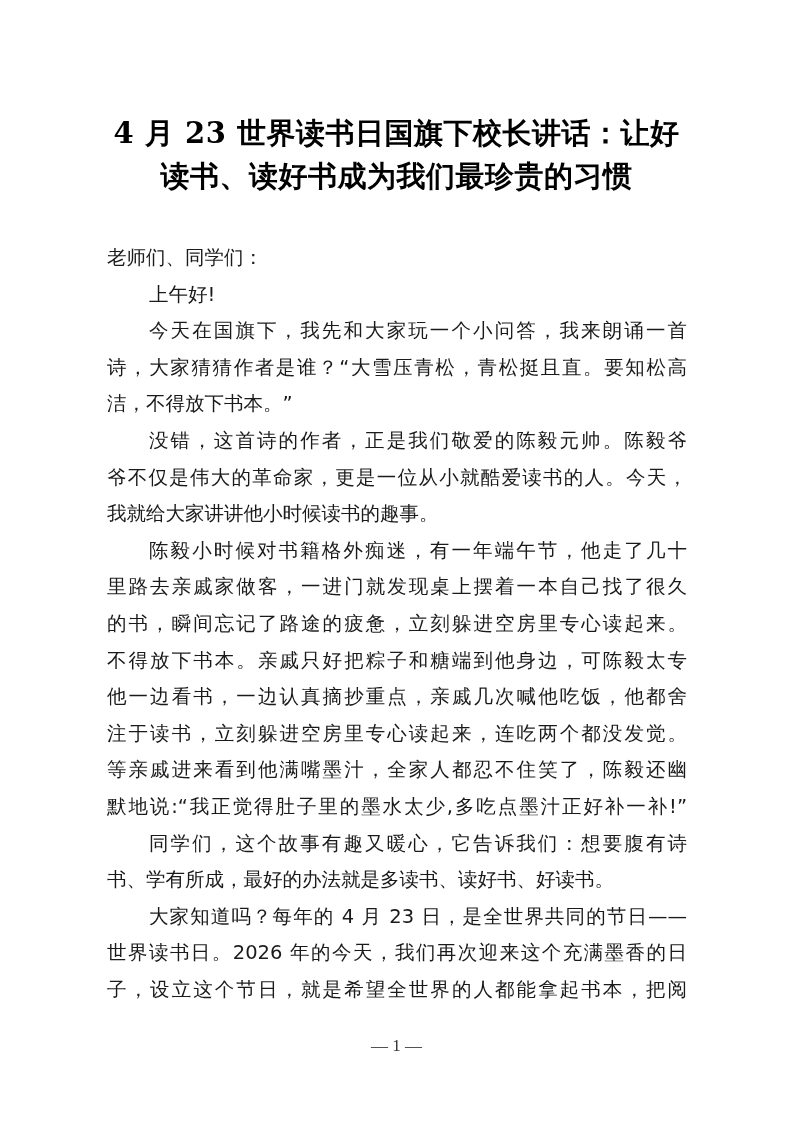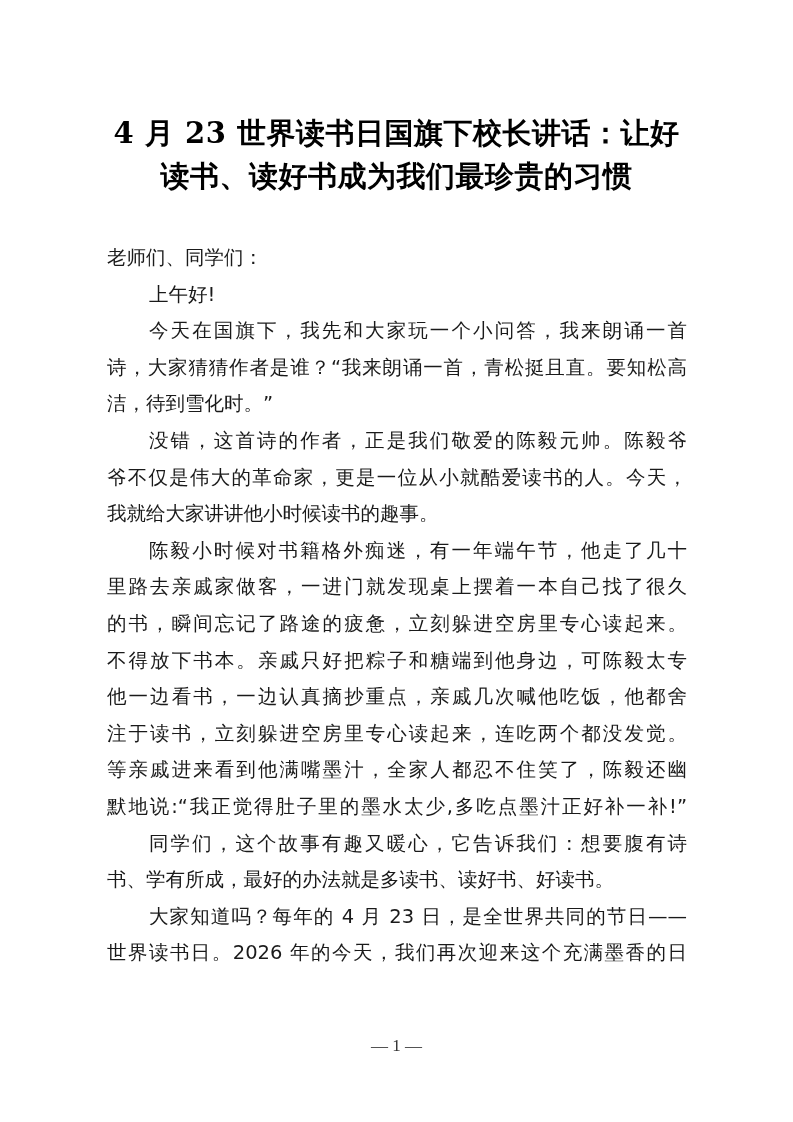--- a/index.html
+++ b/index.html
@@ -74,35 +74,36 @@
   <h1 class="title">
     <span class="line">4 月 23 世界读书日国旗下校长讲话：让好</span>
     <span class="line">读书、读好书成为我们最珍贵的习惯</span>
   </h1>
 
   <div class="body">
     <span class="line short">老师们、同学们：</span>
     <span class="line short indent">上午好!</span>
     <div id="body-lines">
         <span class="line indent">今天在国旗下，我先和大家玩一个小问答，我来朗诵一首</span>
-        <span class="line">诗，大家猜猜作者是谁？“我来朗诵一首，青松挺且直。要知松高</span>
-        <span class="line short">洁，待到雪化时。”</span>
+        <span class="line">诗，大家猜猜作者是谁？“大雪压青松，青松挺且直。要知松高</span>
+        <span class="line short">洁，不得放下书本。”</span>
         <span class="line indent">没错，这首诗的作者，正是我们敬爱的陈毅元帅。陈毅爷</span>
         <span class="line">爷不仅是伟大的革命家，更是一位从小就酷爱读书的人。今天，</span>
         <span class="line short">我就给大家讲讲他小时候读书的趣事。</span>
         <span class="line indent">陈毅小时候对书籍格外痴迷，有一年端午节，他走了几十</span>
         <span class="line">里路去亲戚家做客，一进门就发现桌上摆着一本自己找了很久</span>
         <span class="line">的书，瞬间忘记了路途的疲惫，立刻躲进空房里专心读起来。</span>
         <span class="line">不得放下书本。亲戚只好把粽子和糖端到他身边，可陈毅太专</span>
         <span class="line">他一边看书，一边认真摘抄重点，亲戚几次喊他吃饭，他都舍</span>
         <span class="line">注于读书，立刻躲进空房里专心读起来，连吃两个都没发觉。</span>
         <span class="line">等亲戚进来看到他满嘴墨汁，全家人都忍不住笑了，陈毅还幽</span>
         <span class="line">默地说:“我正觉得肚子里的墨水太少,多吃点墨汁正好补一补!”</span>
         <span class="line indent">同学们，这个故事有趣又暖心，它告诉我们：想要腹有诗</span>
         <span class="line short">书、学有所成，最好的办法就是多读书、读好书、好读书。</span>
         <span class="line indent">大家知道吗？每年的 4 月 23 日，是全世界共同的节日——</span>
         <span class="line">世界读书日。2026 年的今天，我们再次迎来这个充满墨香的日</span>
+        <span class="line">子，设立这个节日，就是希望全世界的人都能拿起书本，把阅</span>
       </div>
   </div>
 
   <div class="page-number">— 1 —</div>
 
 </div>
 
 </body></html>

